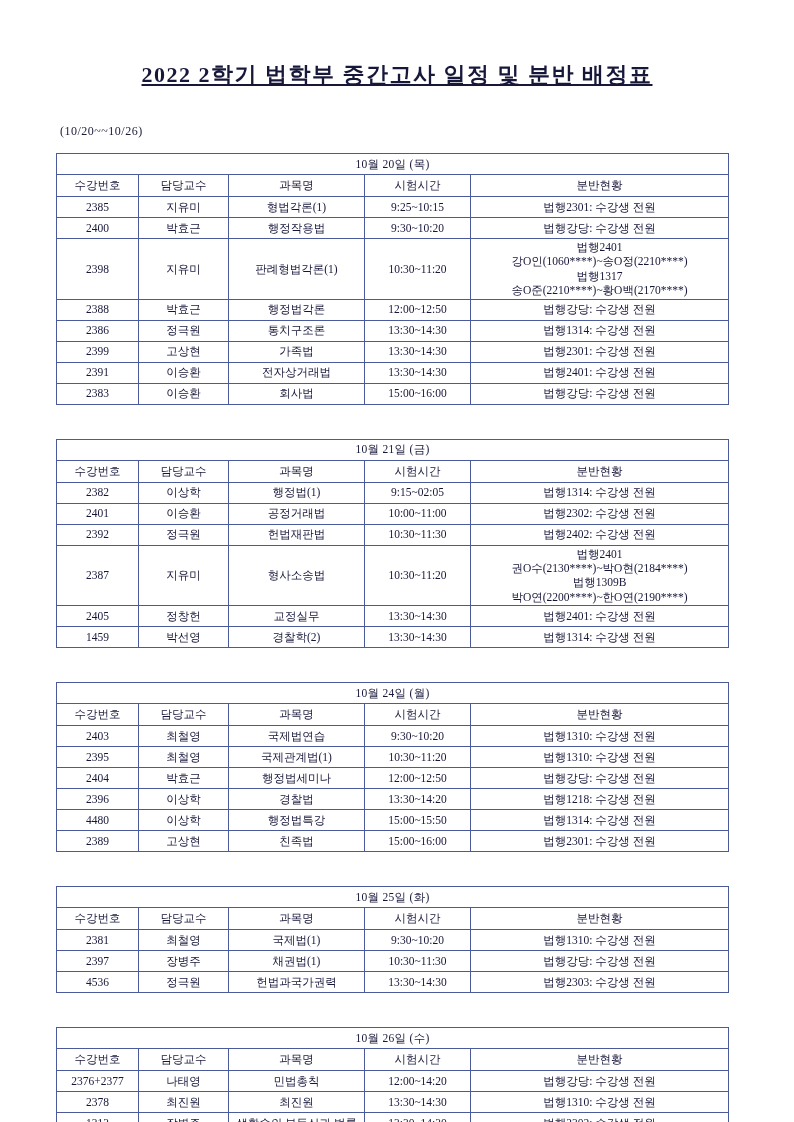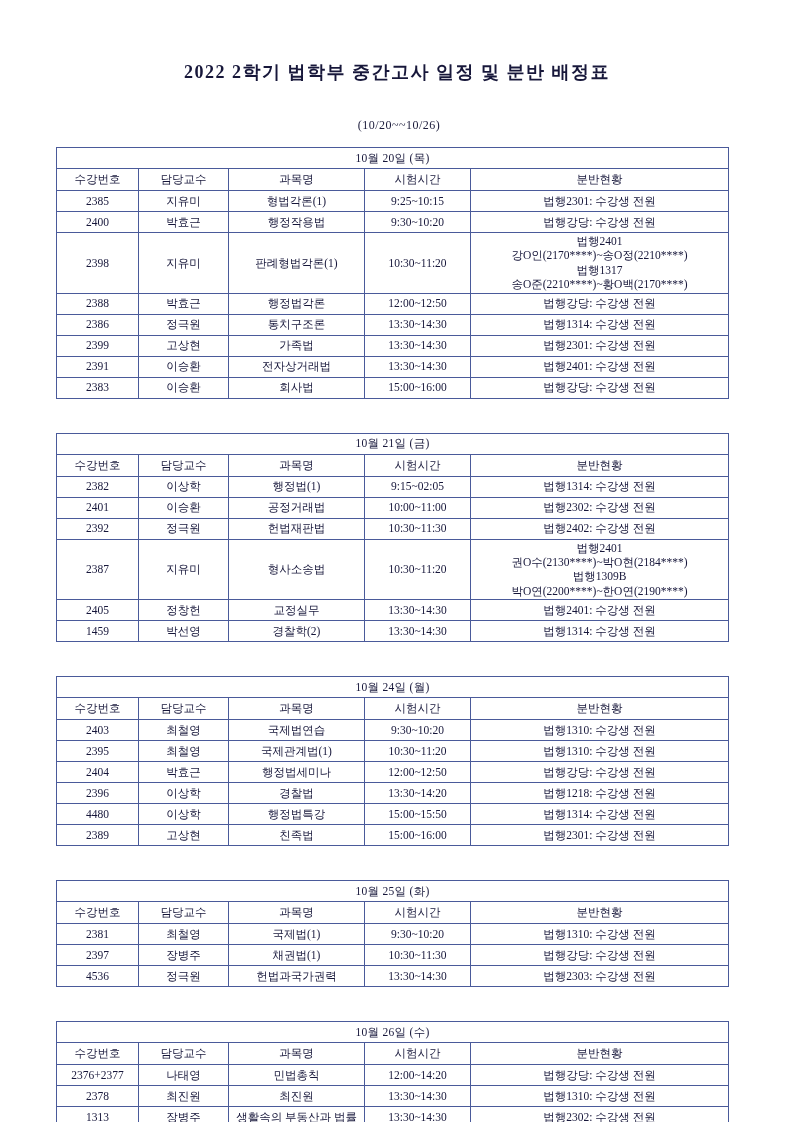--- a/index.html
+++ b/index.html
@@ -16,33 +16,33 @@
   }
   .page {
     width: 794px;
     height: 1122px;
     box-sizing: border-box;
     padding: 52px 56px 20px 56px;
     position: relative;
   }
   .doc-title {
     text-align: center;
-    font-size: 18px;
+    font-size: 22px;
     font-weight: bold;
     letter-spacing: 1.5px;
     color: #17173a;
     margin: 8px 0 0 0;
+    text-decoration: underline;
   }
   .date-range {
     margin-top: 34px;
     margin-left: 4px;
     font-size: 12px;
     letter-spacing: 0.5px;
     color: #1a1a3a;
-    text-align: center;
   }
   .day-block {
     margin-top: 14px;
   }
   .day-block.spaced {
     margin-top: 34px;
   }
   table.sched {
     border-collapse: collapse;
     width: 672px;
@@ -137,21 +137,21 @@
               <td>9:30~10:20</td>
               <td>법행강당: 수강생 전원</td>
             </tr>
             <tr>
               <td>2398</td>
               <td>지유미</td>
               <td>판례형법각론(1)</td>
               <td>10:30~11:20</td>
               <td class="multi">
                 <span class="ln">법행2401</span>
-                <span class="ln">강O인(2170****)~송O정(2210****)</span>
+                <span class="ln">강O인(1060****)~송O정(2210****)</span>
                 <span class="ln">법행1317</span>
                 <span class="ln">송O준(2210****)~황O백(2170****)</span>
               </td>
             </tr>
             <tr>
               <td>2388</td>
               <td>박효근</td>
               <td>행정법각론</td>
               <td>12:00~12:50</td>
               <td>법행강당: 수강생 전원</td>

